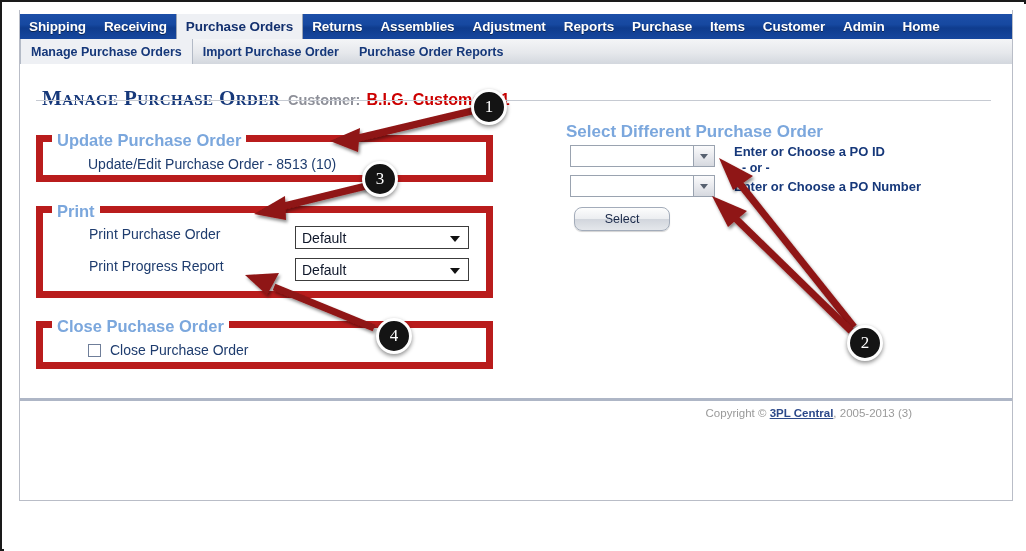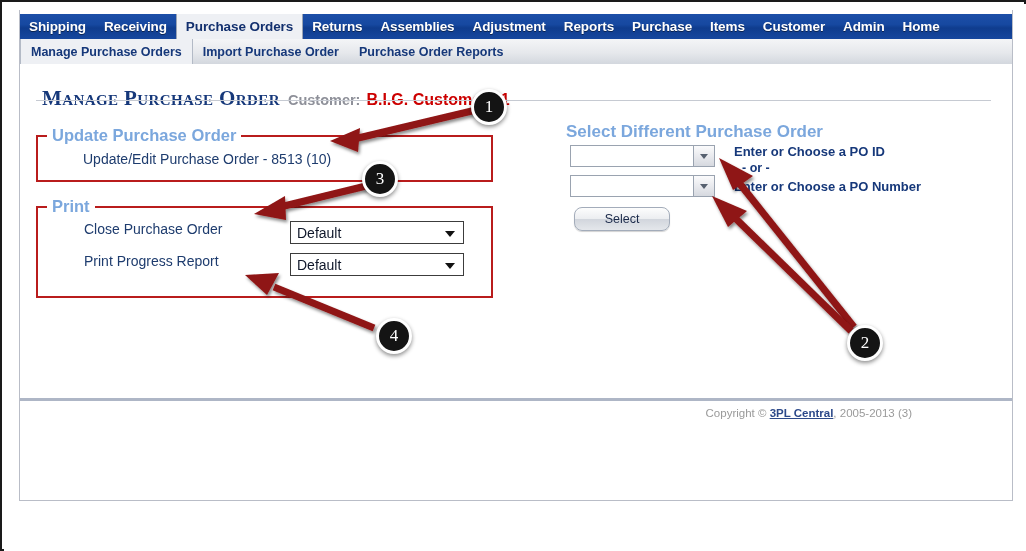--- a/index.html
+++ b/index.html
@@ -133,21 +133,21 @@
     position: absolute;
     left: 34px; top: 98px;
     width: 955px; height: 1px;
     background: #c6cad2;
   }
 
   
   .fs {
     position: absolute;
     box-sizing: border-box;
-    border: 2px solid #b91c1c;
+    border: 7px solid #b91c1c;
     background: transparent;
   }
   .fs-legend {
     position: absolute;
     top: -11px; left: 9px;
     background: #ffffff;
     padding: 0 5px;
     font-size: 16.5px;
     font-weight: bold;
     color: #7ba7dd;
@@ -362,35 +362,42 @@
   <div class="fs" style="left:34px; top:133px; width:457px; height:47px;">
     <div class="fs-legend">Update Purchase Order</div>
     <div class="row" style="left:45px; top:14px;">
       <span class="link">Update/Edit Purchase Order - 8513 (10)</span>
     </div>
   </div>
 
   <div class="fs" style="left:34px; top:204px; width:457px; height:92px;">
     <div class="fs-legend">Print</div>
     <div class="row" style="left:46px; top:13px;">
-      <span class="lbl">Close Purchase Order</span>
+      <span class="lbl">Print Purchase Order</span>
     </div>
     <div class="sel" style="position:absolute; left:252px; top:13px;">
       <span>Default</span>
       <span class="caret"></span>
     </div>
     <div class="row" style="left:46px; top:45px;">
       <span class="lbl">Print Progress Report</span>
     </div>
     <div class="sel" style="position:absolute; left:252px; top:45px;">
       <span>Default</span>
       <span class="caret"></span>
     </div>
   </div>
 
+  <div class="fs" style="left:34px; top:319px; width:457px; height:48px;">
+    <div class="fs-legend">Close Puchase Order</div>
+    <div class="row" style="left:45px; top:14px;">
+      <span class="cbx"></span>
+      <span class="lbl">Close Purchase Order</span>
+    </div>
+  </div>
 
   <div id="right-panel">
     <div id="sel-diff-title">Select Different Purchase Order</div>
 
     <div style="position:absolute; left:4px; top:23px;">
       <div class="combo">
         <div class="combo-btn">
             <i></i>
           </div>
       </div>

